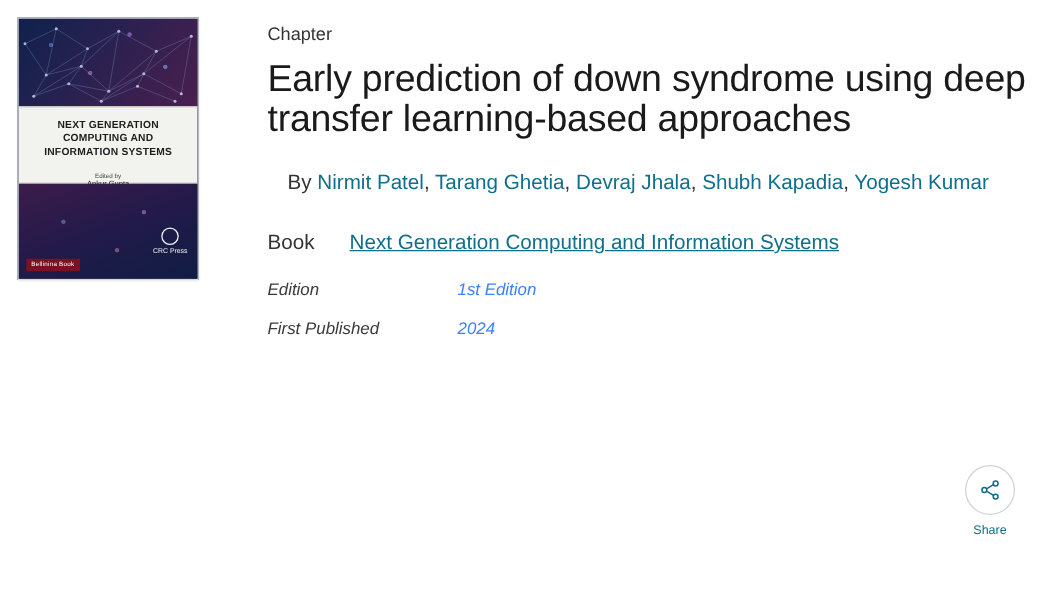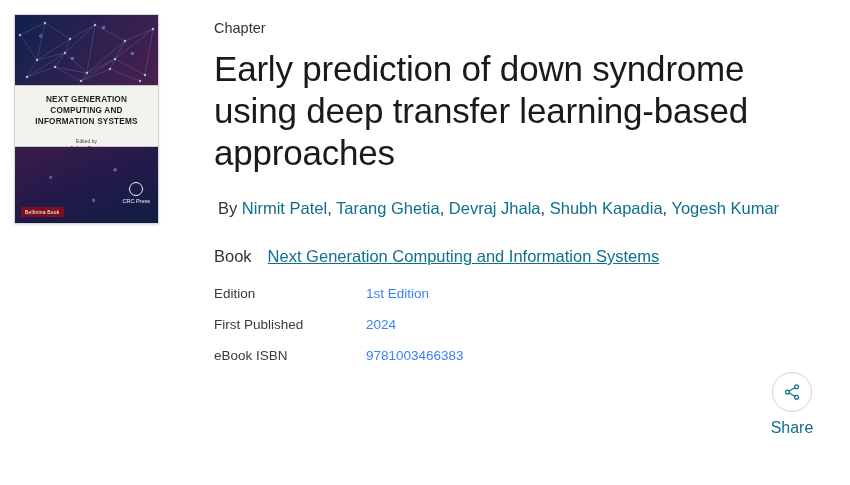--- a/index.html
+++ b/index.html
@@ -124,62 +124,63 @@
     left: 214px;
     top: 20px;
     width: 620px;
   }
   .kicker {
     font-size: 14.5px;
     color: #333333;
     margin: 0 0 12px 0;
   }
   h1.title {
-    font-size: 35px;
-    line-height: 42px;
+    font-size: 30px;
+    line-height: 32px;
     font-weight: normal;
     color: #1a1a1a;
     margin: 0 0 22px 0;
     letter-spacing: -0.2px;
   }
   .byline {
     font-size: 16.5px;
     line-height: 25px;
     color: #333333;
-    margin: 0 0 26px 4px;
+    margin: 0 0 26px 16px;
   }
   .byline .author {
     color: #0f6f8c;
     text-decoration: none;
     cursor: pointer;
   }
 
   .book-row {
     font-size: 16.5px;
     color: #333333;
     margin: 0 0 20px 0;
     display: flex;
     align-items: baseline;
-    gap: 16px;
+    gap: 28px;
   }
   .book-row .book-label { color: #333333; }
   .book-row .book-link {
     color: #0f6f8c;
     text-decoration: underline;
     cursor: pointer;
   }
 
   table.meta {
     border-collapse: collapse;
     font-size: 13.5px;
     color: #3a3a3a;
   }
   table.meta td {
     padding: 0 0 16px 0;
     vertical-align: top;
+    font-style: italic;
   }
   table.meta td.k {
     width: 152px;
     color: #3a3a3a;
   }
   table.meta td.v {
     color: #3b82f6;
   }
 
   
@@ -197,21 +198,21 @@
     border: 1px solid #cfd4d8;
     border-radius: 50%;
     margin: 0 auto;
     background: #ffffff;
     display: flex;
     align-items: center;
     justify-content: center;
   }
   .share-label {
     margin-top: 7px;
-    font-size: 16px;
+    font-size: 10px;
     color: #0f6f8c;
   }
 </style>
 </head>
 <body>
 
 <div class="page">
 
   <div class="cover-wrap">
     <div class="cover-top">
@@ -276,24 +277,20 @@
     <table class="meta">
       <tbody>
         <tr>
           <td class="k">Edition</td>
           <td class="v">1st Edition</td>
         </tr>
         <tr>
           <td class="k">First Published</td>
           <td class="v">2024</td>
         </tr>
-        <tr>
-          <td class="k">eBook ISBN</td>
-          <td class="v">9781003466383</td>
-        </tr>
       </tbody>
     </table>
   </div>
 
   <div class="share">
     <div class="share-circle">
       <svg width="18" height="18" viewBox="0 0 24 24" fill="none" stroke="#0f6f8c" stroke-width="1.6" stroke-linecap="round" stroke-linejoin="round">
         <circle cx="18" cy="5" r="2.6"></circle>
         <circle cx="6" cy="12" r="2.6"></circle>
         <circle cx="18" cy="19" r="2.6"></circle>

